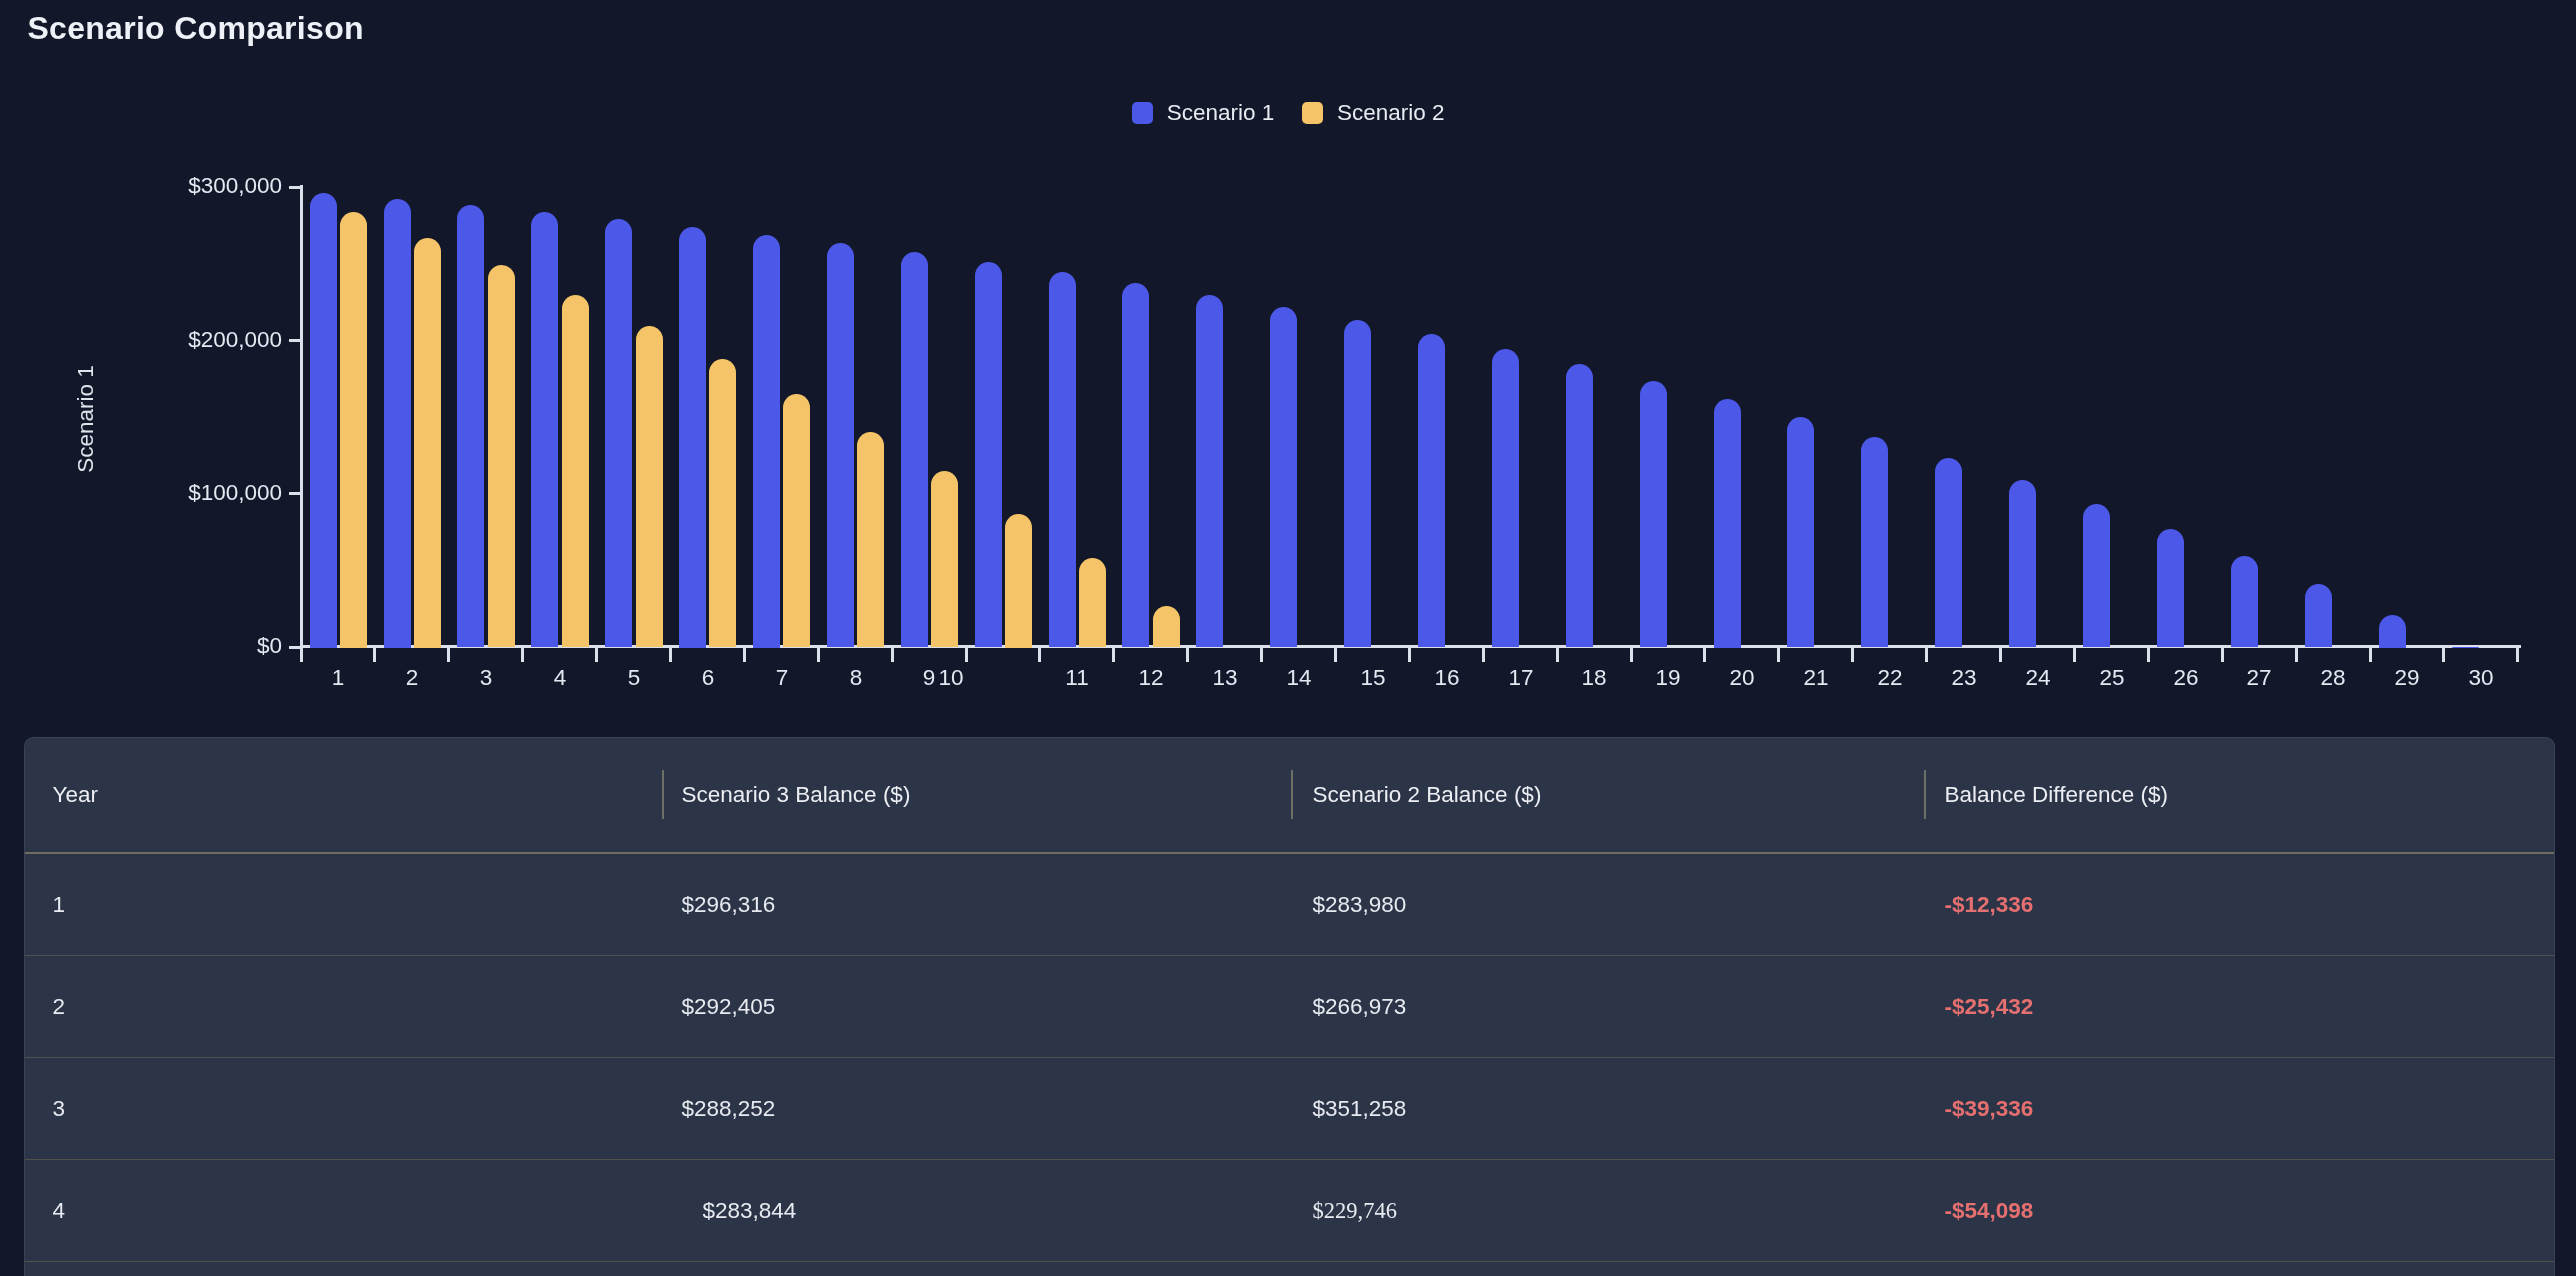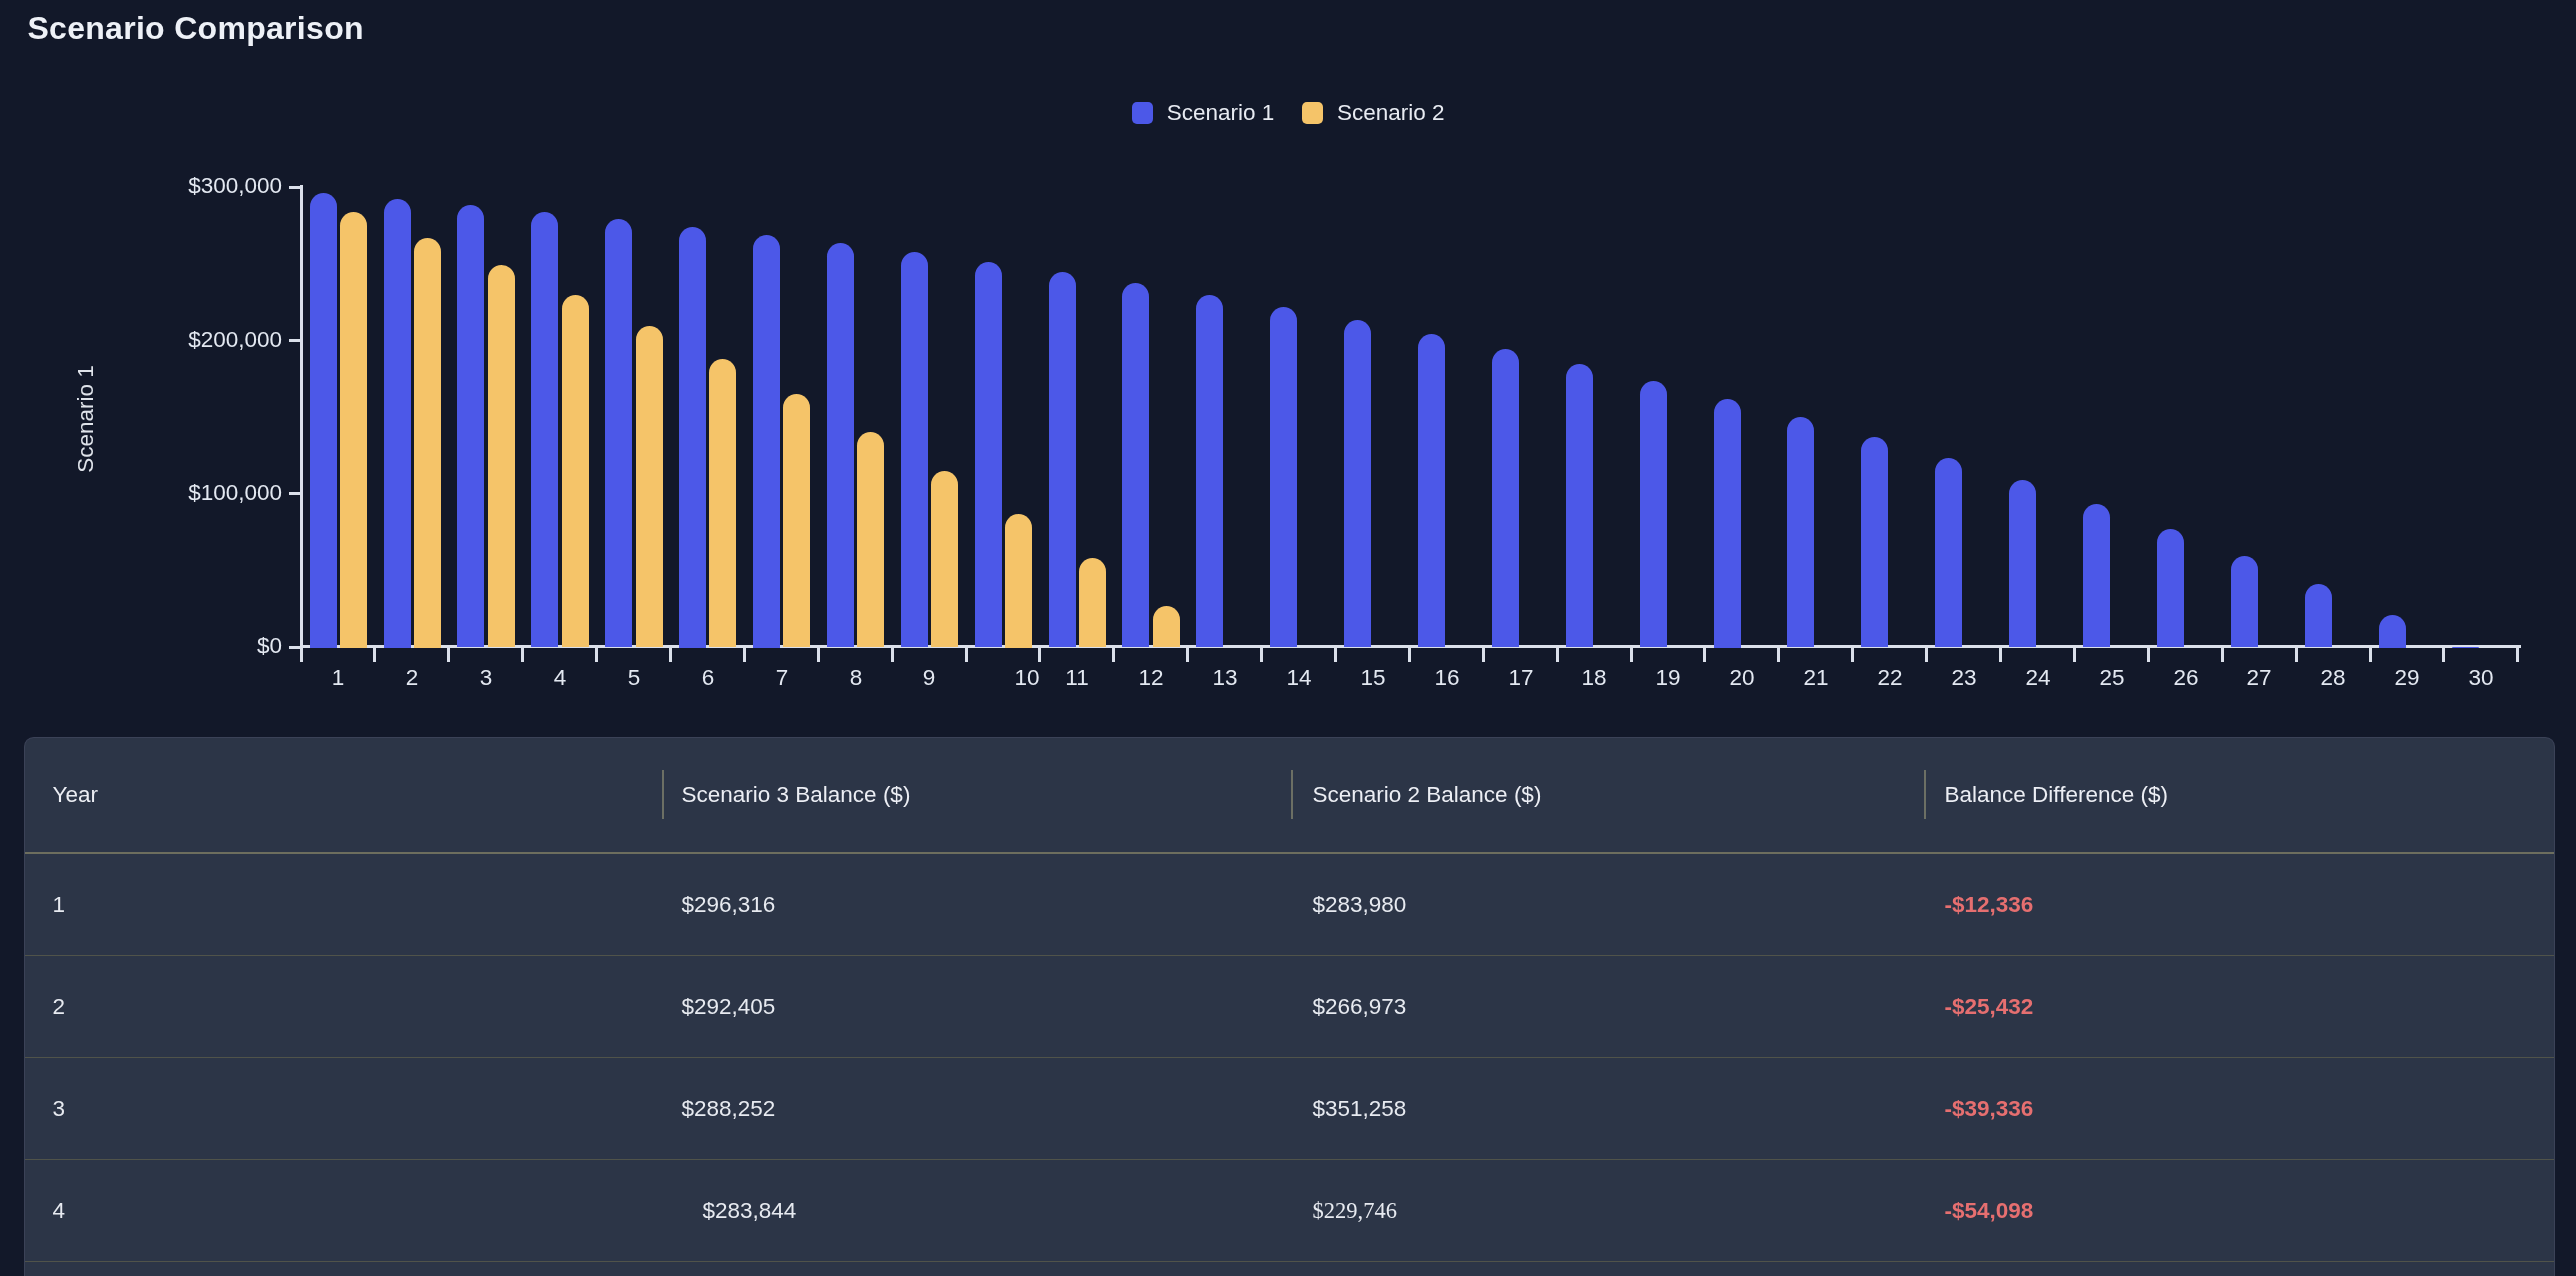--- a/index.html
+++ b/index.html
@@ -109,21 +109,21 @@
         <div class="x-tick" style="left: 2516px;"></div>
         <div class="x-tick-label" style="left: 299px;">1</div>
         <div class="x-tick-label" style="left: 373px;">2</div>
         <div class="x-tick-label" style="left: 447px;">3</div>
         <div class="x-tick-label" style="left: 521px;">4</div>
         <div class="x-tick-label" style="left: 595px;">5</div>
         <div class="x-tick-label" style="left: 669px;">6</div>
         <div class="x-tick-label" style="left: 743px;">7</div>
         <div class="x-tick-label" style="left: 817px;">8</div>
         <div class="x-tick-label" style="left: 890px;">9</div>
-        <div class="x-tick-label" style="left: 988px;">10</div>
+        <div class="x-tick-label" style="left: 912px;">10</div>
         <div class="x-tick-label" style="left: 1038px; text-align: center;">11</div>
         <div class="x-tick-label" style="left: 1112px;">12</div>
         <div class="x-tick-label" style="left: 1186px;">13</div>
         <div class="x-tick-label" style="left: 1260px;">14</div>
         <div class="x-tick-label" style="left: 1334px;">15</div>
         <div class="x-tick-label" style="left: 1408px;">16</div>
         <div class="x-tick-label" style="left: 1482px;">17</div>
         <div class="x-tick-label" style="left: 1555px;">18</div>
         <div class="x-tick-label" style="left: 1629px;">19</div>
         <div class="x-tick-label" style="left: 1703px;">20</div>

